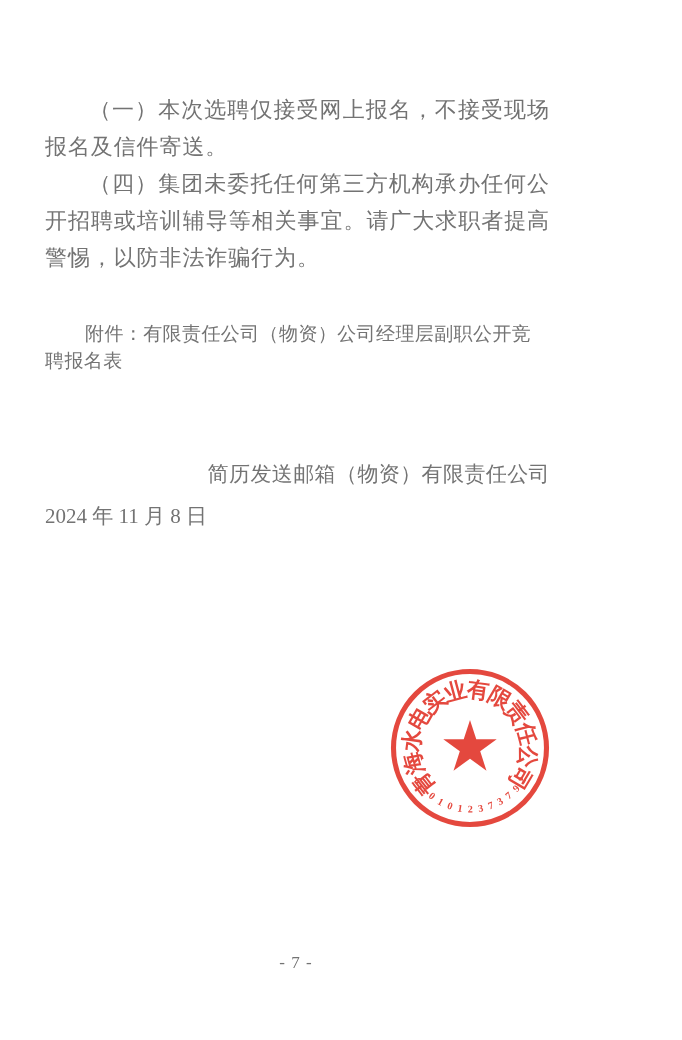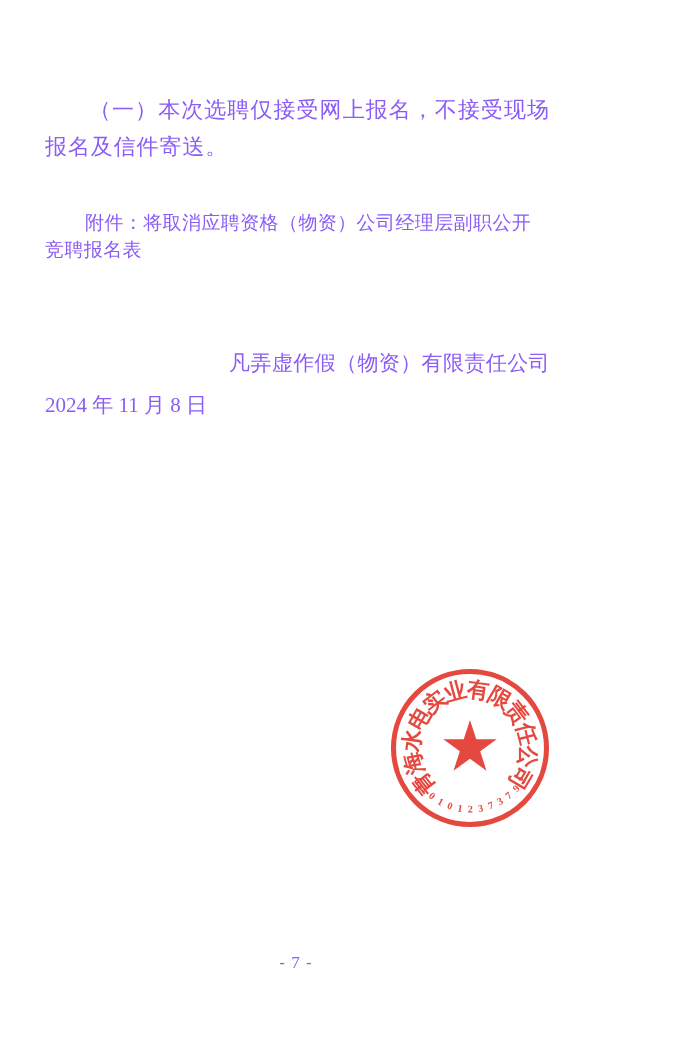--- a/index.html
+++ b/index.html
@@ -1,21 +1,21 @@
 <!DOCTYPE html>
 <html><head>
 <meta charset="utf-8">
 <style>
   html,body{margin:0;padding:0;background:#fff;}
   .page{
     position:relative;
     width:592px;height:1040px;
     background:#ffffff;
     font-family:"Liberation Serif","DejaVu Serif",serif;
-    color:#8b5cf6;
+    color:#737373;
     overflow:hidden;
   }
   .content{
     position:absolute;
     left:45px;right:42px;top:91px;
   }
   .para{
     font-size:22px;
     line-height:37px;
     text-align:justify;
@@ -76,26 +76,27 @@
 <body>
 
 <div class="page">
 
   <div class="content">
 
     <div class="para">（一）本次选聘仅接受网上报名，不接受现场报名及信件寄送。</div>
 
 
 
+    <div class="para">（四）集团未委托任何第三方机构承办任何公开招聘或培训辅导等相关事宜。请广大求职者提高警惕，以防非法诈骗行为。</div>
 
 
 
-    <div class="attachment">附件：将取消应聘资格（物资）公司经理层副职公开竞聘报名表</div>
+    <div class="attachment">附件：有限责任公司（物资）公司经理层副职公开竞聘报名表</div>
 
-    <div class="sig-company">凡弄虚作假（物资）有限责任公司</div>
+    <div class="sig-company">简历发送邮箱（物资）有限责任公司</div>
 
     <div class="sig-date">2024 年 11 月 8 日</div>
 
   </div>
 
   <div class="seal">
     <svg viewBox="0 0 200 200">
       <circle cx="100" cy="100" r="90" fill="none" stroke-width="6" stroke="#e0281c"></circle>
       <path id="sealTextArc" d="M 61.4,146 A 60,60 0 1 1 138.6,146" fill="none"></path>
       <path id="sealCodeArc" d="M 34.2,138 A 76,76 0 0 0 165.8,138" fill="none"></path>

